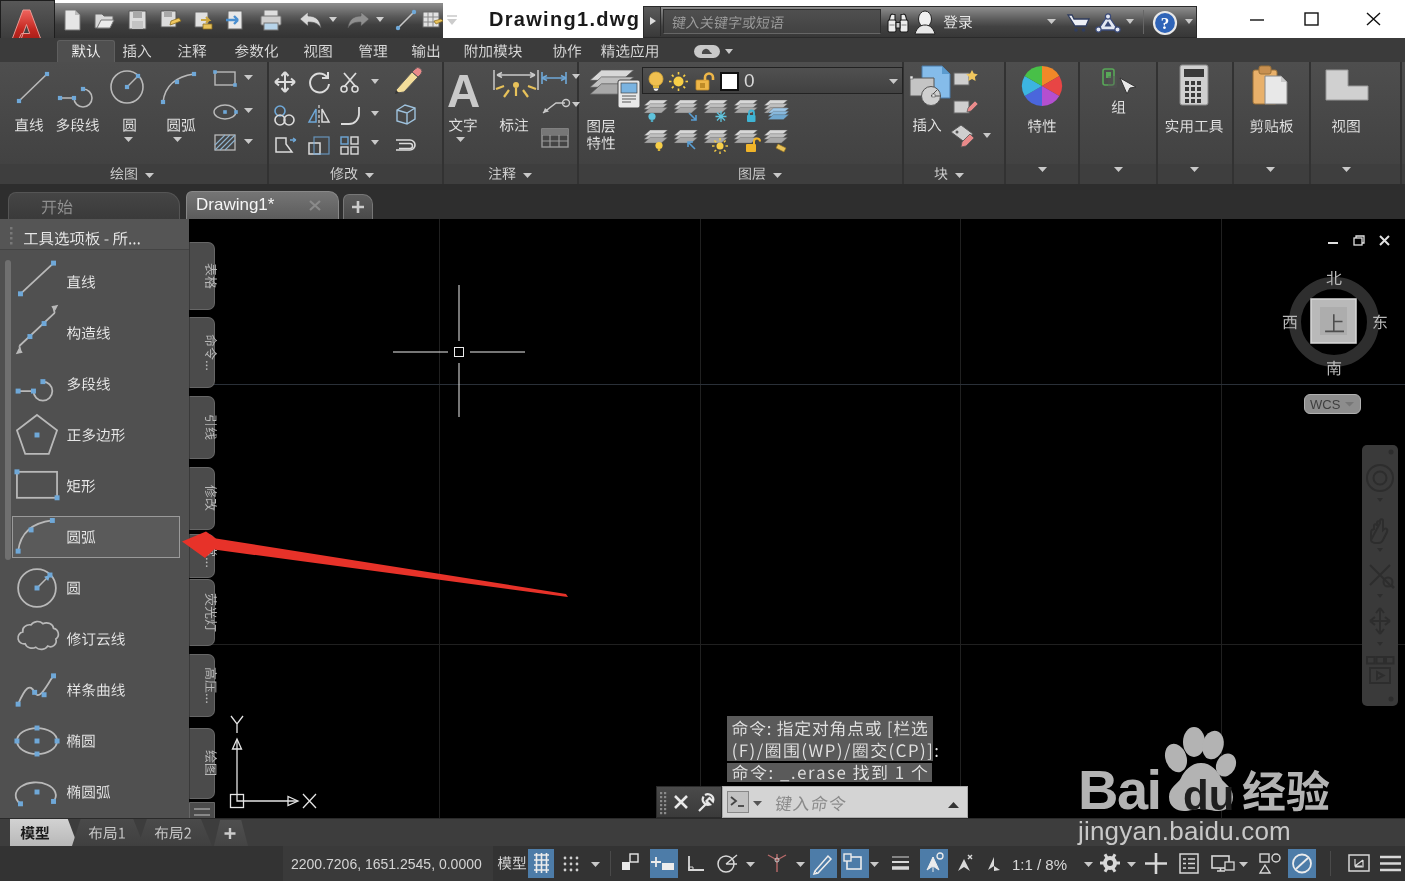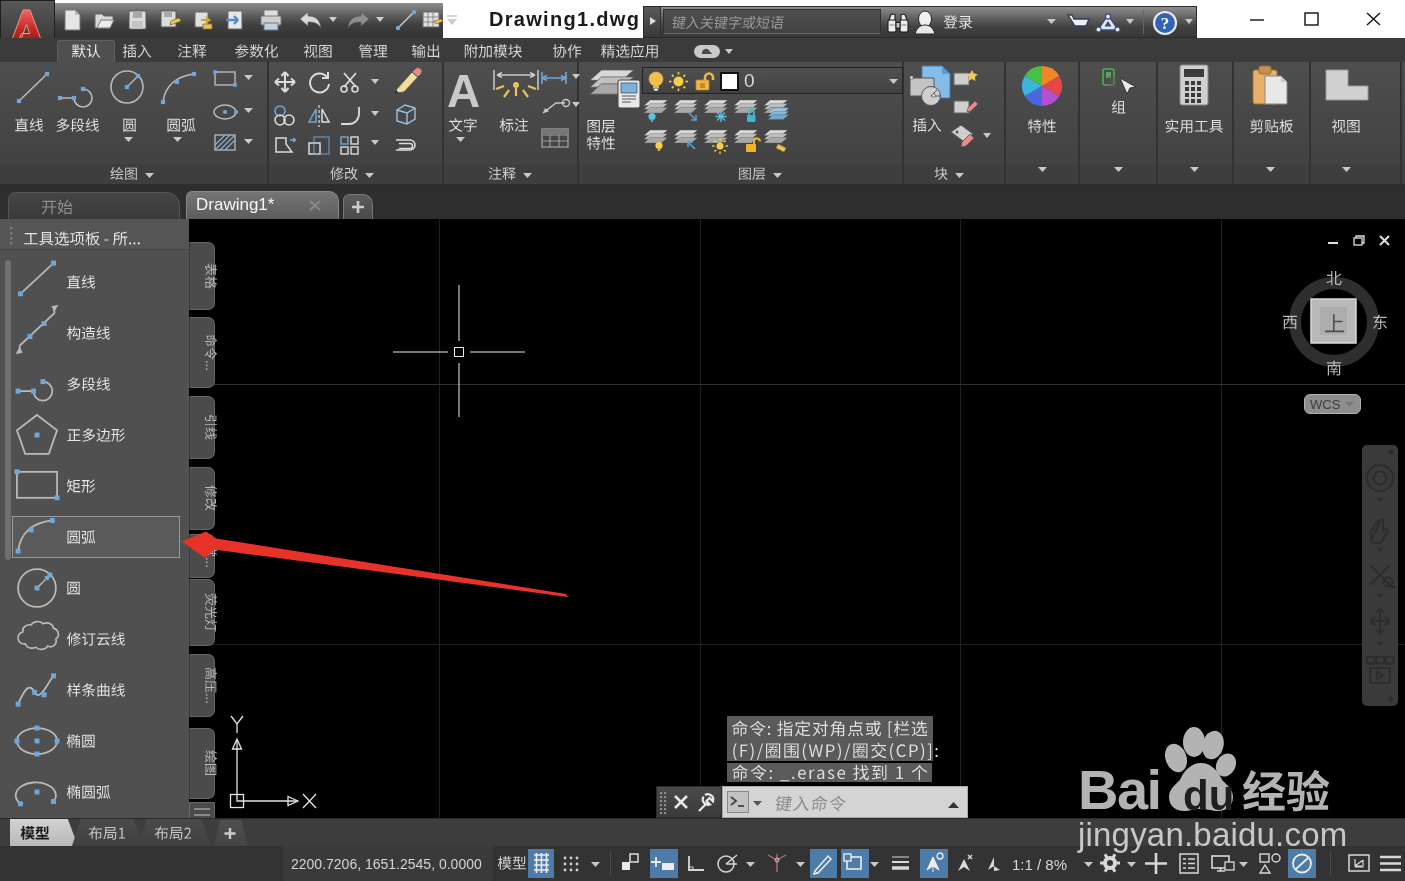--- a/index.html
+++ b/index.html
@@ -959,21 +959,21 @@
 <ellipse cx="153" cy="27" rx="10.5" ry="14.5" transform="rotate(14 153 27)"></ellipse>
 <ellipse cx="166" cy="47" rx="9.5" ry="12" transform="rotate(28 166 47)"></ellipse>
 <path d="M141 45 c10 0 17 8 20 15 c3 6 12 9 12 19 c0 10 -8 14 -15 14 c-6 0 -10 -2 -17 -2 c-7 0 -11 2 -17 2 c-7 0 -15 -4 -15 -14 c0 -10 9 -13 12 -19 c3 -7 10 -15 20 -15 z"></path>
 </g>
   </svg>
 <div class="ab" style="left:1078px;top:757px;font-size:56px;color:#b3b3b3;font-weight:bold;letter-spacing:0;white-space:nowrap;letter-spacing:-1.5px">Bai</div>
 <svg style="position:absolute;left:1242px;top:761px;" width="90" height="60" viewBox="0 -46.6 90.0 59.8">
     <path d="M1.3 -3.3 2.3 1.9C6.5 0.7 11.9 -0.7 17.0 -2.2L16.4 -6.8C10.8 -5.5 5.1 -4.1 1.3 -3.3ZM2.5 -18.2C3.3 -18.5 4.4 -18.8 8.4 -19.3C6.9 -17.3 5.5 -15.8 4.8 -15.1C3.3 -13.6 2.3 -12.7 1.1 -12.4C1.7 -11.0 2.6 -8.5 2.8 -7.4C4.0 -8.1 5.9 -8.7 16.8 -10.8C16.7 -11.9 16.8 -14.0 17.0 -15.4L10.4 -14.3C13.4 -17.7 16.4 -21.6 18.8 -25.5L14.3 -28.5C13.5 -27.0 12.6 -25.5 11.7 -24.0L7.5 -23.7C9.9 -27.1 12.3 -31.3 14.0 -35.2L9.1 -37.6C7.5 -32.5 4.4 -27.1 3.4 -25.7C2.5 -24.2 1.7 -23.3 0.8 -23.1C1.4 -21.7 2.2 -19.2 2.5 -18.2ZM18.6 -35.2V-30.4H32.5C28.6 -25.7 22.3 -21.9 15.7 -19.9C16.7 -18.8 18.2 -16.8 18.8 -15.4C22.7 -16.8 26.4 -18.6 29.7 -20.9C33.5 -19.1 37.8 -16.8 40.0 -15.2L43.2 -19.5C41.0 -20.9 37.3 -22.7 33.8 -24.2C36.7 -26.8 39.0 -29.9 40.7 -33.5L36.9 -35.4L35.9 -35.2ZM19.0 -14.8V-10.0H27.0V-1.9H16.4V2.9H42.6V-1.9H32.3V-10.0H40.4V-14.8Z M44.9 -7.4 45.8 -3.3C49.0 -4.0 52.9 -5.0 56.7 -5.9L56.3 -9.7C52.1 -8.8 47.8 -7.9 44.9 -7.4ZM64.3 -15.4C65.3 -12.1 66.3 -7.7 66.6 -4.9L70.9 -6.1C70.4 -8.9 69.4 -13.2 68.3 -16.4ZM71.9 -16.6C72.6 -13.3 73.4 -9.0 73.6 -6.1L77.8 -6.8C77.5 -9.6 76.7 -13.8 75.9 -17.2ZM47.7 -28.4C47.6 -23.5 47.1 -16.9 46.6 -12.8H58.0C57.6 -5.1 57.1 -1.9 56.3 -1.1C55.8 -0.6 55.4 -0.5 54.7 -0.5C53.9 -0.5 52.1 -0.6 50.1 -0.7C50.8 0.4 51.3 2.2 51.4 3.5C53.5 3.6 55.6 3.6 56.8 3.4C58.2 3.3 59.2 2.9 60.1 1.8C61.5 0.2 62.0 -4.1 62.6 -15.1C62.6 -15.7 62.7 -17.0 62.7 -17.0H59.3C59.8 -22.0 60.3 -29.7 60.6 -35.8H46.0V-31.3H56.0C55.7 -26.3 55.4 -20.9 54.9 -16.9H51.4C51.7 -20.5 52.1 -24.6 52.2 -28.2ZM73.5 -30.2C75.3 -28.1 77.4 -25.9 79.7 -23.9H68.0C70.0 -25.8 71.8 -27.9 73.5 -30.2ZM72.7 -37.9C70.0 -32.3 65.0 -27.1 59.9 -24.1C60.8 -23.1 62.3 -20.8 62.9 -19.8C64.4 -20.8 65.8 -22.0 67.3 -23.3V-19.5H80.9V-22.9C82.2 -21.8 83.6 -20.8 84.9 -19.9C85.4 -21.3 86.4 -23.8 87.3 -25.1C83.4 -27.2 79.0 -30.8 76.1 -34.2L77.3 -36.3ZM63.2 -2.5V2.0H86.1V-2.5H80.8C82.6 -6.3 84.6 -11.4 86.2 -15.9L81.4 -16.9C80.4 -12.5 78.3 -6.5 76.5 -2.5Z" fill="#b3b3b3"></path>
   </svg>
 <div class="ab" style="left:1183px;top:772px;font-size:42px;color:#1f1f1f;font-weight:bold;letter-spacing:0;white-space:nowrap;">du</div>
-<div class="ab" style="left:1078px;top:816px;font-size:33px;color:rgba(208,208,208,0.95);font-weight:normal;letter-spacing:0;white-space:nowrap;z-index:30;letter-spacing:0.2px">jingyan.baidu.com</div>
+<div class="ab" style="left:1078px;top:816px;font-size:26px;color:rgba(208,208,208,0.95);font-weight:normal;letter-spacing:0;white-space:nowrap;z-index:30;letter-spacing:0.2px">jingyan.baidu.com</div>
 <div class="ab" style="left:0px;top:818px;width:1405px;height:28px;background:#3d3d3d;border-top:1px solid #2a2a2a"></div>
 <div class="ab" style="left:10px;top:819px;width:68px;height:27px;background:linear-gradient(#d2d2d2,#b8b8b8);clip-path:polygon(0 0,85% 0,100% 100%,0 100%)"></div>
 <svg style="position:absolute;left:20px;top:823px;" width="32" height="20" viewBox="0 -15.9 32.0 20.4">
     <path d="M7.7 -6.1H11.8V-5.4H7.7ZM7.7 -7.9H11.8V-7.2H7.7ZM10.8 -12.8V-11.7H9.1V-12.8H7.3V-11.7H5.6V-10.2H7.3V-9.4H9.1V-10.2H10.8V-9.4H12.5V-10.2H14.2V-11.7H12.5V-12.8ZM6.0 -9.1V-4.2H8.9C8.9 -3.9 8.8 -3.6 8.8 -3.3H5.3V-1.8H8.2C7.6 -1.0 6.6 -0.5 4.8 -0.1C5.1 0.3 5.5 0.9 5.7 1.3C8.1 0.8 9.4 -0.2 10.0 -1.5C10.8 -0.1 11.9 0.9 13.6 1.3C13.8 0.9 14.3 0.2 14.7 -0.2C13.3 -0.4 12.3 -1.0 11.7 -1.8H14.3V-3.3H10.5L10.7 -4.2H13.5V-9.1ZM2.3 -12.8V-9.9H0.6V-8.3H2.3V-7.9C1.8 -6.2 1.1 -4.3 0.3 -3.2C0.6 -2.7 1.0 -1.9 1.1 -1.4C1.5 -2.0 1.9 -2.9 2.3 -3.8V1.3H4.0V-5.5C4.3 -4.8 4.6 -4.2 4.7 -3.8L5.8 -5.0C5.5 -5.4 4.4 -7.2 4.0 -7.8V-8.3H5.3V-9.9H4.0V-12.8Z M24.2 -11.9V-6.8H25.8V-11.9ZM26.9 -12.6V-6.2C26.9 -6.0 26.9 -5.9 26.6 -5.9C26.4 -5.9 25.7 -5.9 25.0 -5.9C25.2 -5.5 25.5 -4.8 25.5 -4.3C26.6 -4.3 27.4 -4.4 27.9 -4.6C28.5 -4.9 28.6 -5.3 28.6 -6.1V-12.6ZM20.5 -10.6V-9.1H19.2V-10.6ZM17.2 -3.6V-2.0H21.6V-0.8H15.7V0.9H29.3V-0.8H23.4V-2.0H27.8V-3.6H23.4V-4.8H22.1V-7.5H23.5V-9.1H22.1V-10.6H23.2V-12.2H16.4V-10.6H17.5V-9.1H15.8V-7.5H17.4C17.1 -6.7 16.6 -6.0 15.5 -5.4C15.8 -5.2 16.5 -4.5 16.7 -4.2C18.2 -5.0 18.8 -6.2 19.1 -7.5H20.5V-4.6H21.6V-3.6Z" fill="#1a1a1a"></path>
   </svg>
 <div class="ab" style="left:72px;top:819px;width:72px;height:27px;background:linear-gradient(#4a4a4a,#404040);clip-path:polygon(12% 0,85% 0,100% 100%,0 100%)"></div>
 <svg style="position:absolute;left:88px;top:823px;" width="40" height="20" viewBox="0 -15.9 40.3 20.4">
     <path d="M6.0 -12.6C5.8 -11.8 5.5 -11.1 5.2 -10.3H0.9V-9.2H4.7C3.7 -7.2 2.3 -5.4 0.5 -4.1C0.7 -3.9 1.0 -3.4 1.1 -3.2C1.9 -3.7 2.7 -4.4 3.3 -5.1V-0.2H4.5V-5.4H7.6V1.2H8.8V-5.4H12.2V-1.6C12.2 -1.4 12.1 -1.4 11.8 -1.3C11.6 -1.3 10.7 -1.3 9.8 -1.4C9.9 -1.1 10.1 -0.7 10.1 -0.3C11.4 -0.3 12.2 -0.3 12.7 -0.5C13.2 -0.7 13.3 -1.0 13.3 -1.6V-6.5H12.2H8.8V-8.5H7.6V-6.5H4.4C5.0 -7.3 5.5 -8.2 5.9 -9.2H14.1V-10.3H6.4C6.7 -11.0 6.9 -11.7 7.1 -12.3Z M17.3 -11.8V-8.2C17.3 -5.8 17.1 -2.3 15.4 0.1C15.7 0.2 16.1 0.6 16.3 0.8C17.6 -1.0 18.1 -3.5 18.3 -5.7H27.5C27.4 -1.8 27.2 -0.4 26.9 -0.0C26.7 0.1 26.6 0.2 26.3 0.2C26.0 0.2 25.3 0.1 24.5 0.1C24.7 0.4 24.8 0.8 24.8 1.1C25.6 1.2 26.4 1.2 26.8 1.2C27.3 1.1 27.6 1.0 27.9 0.7C28.3 0.1 28.5 -1.5 28.7 -6.1C28.7 -6.3 28.7 -6.7 28.7 -6.7H18.4L18.4 -7.9H27.6V-11.8ZM18.4 -10.8H26.5V-8.9H18.4ZM19.6 -4.5V0.3H20.7V-0.6H25.4V-4.5ZM20.7 -3.5H24.3V-1.5H20.7Z M31.3 0.0H37.4V-1.1H35.1V-11.0H34.1C33.5 -10.7 32.8 -10.4 31.8 -10.2V-9.3H33.8V-1.1H31.3Z" fill="#c8c8c8"></path>
   </svg>
 <div class="ab" style="left:138px;top:819px;width:74px;height:27px;background:linear-gradient(#4a4a4a,#404040);clip-path:polygon(12% 0,85% 0,100% 100%,0 100%)"></div>

